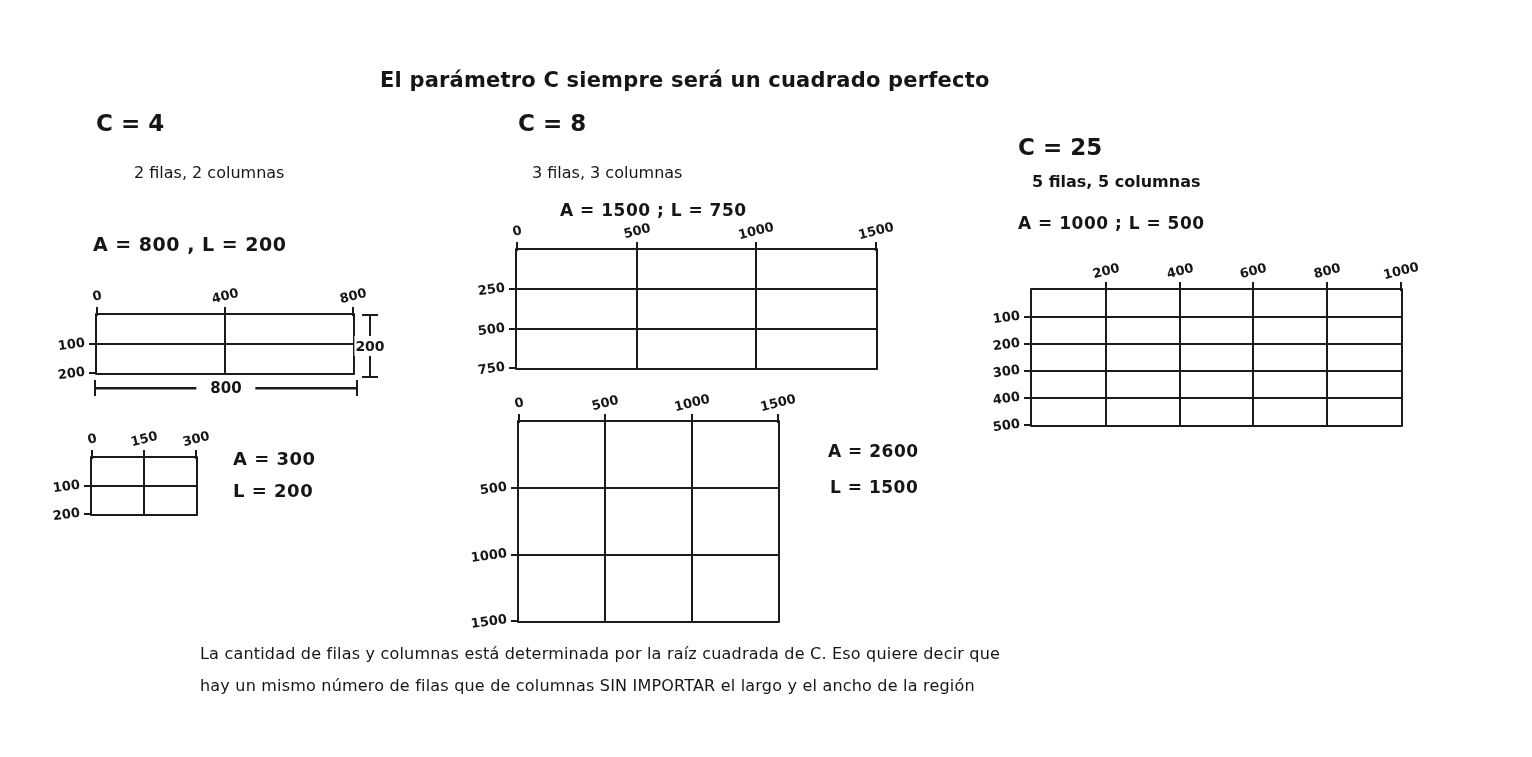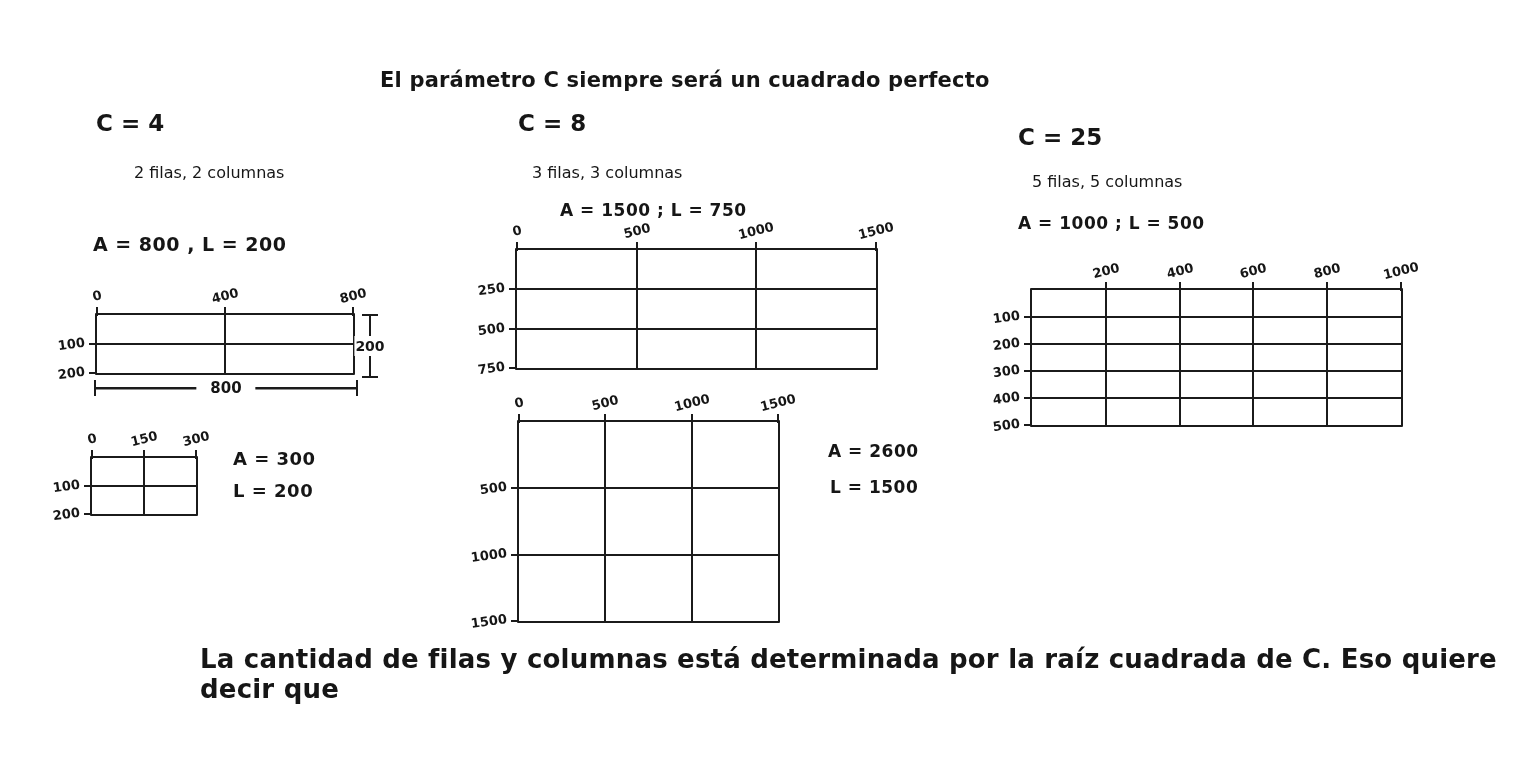--- a/index.html
+++ b/index.html
@@ -11,21 +11,21 @@
     color:#161616;
     overflow:hidden;
   }
   .title{
     position:absolute;left:380px;top:34px;width:620px;
     text-align:left;font-size:21px;font-weight:600;letter-spacing:.2px;margin-top:34px;
   }
   .heading{position:absolute;font-size:23px;font-weight:600;text-align:center;}
   .subheading{position:absolute;font-size:16px;font-weight:500;}
   .params{position:absolute;font-size:18px;font-weight:700;letter-spacing:.5px;}
-  .footer-line{position:absolute;font-size:26px;font-weight:700;letter-spacing:.2px;}
+  .footer-line{position:absolute;font-size:16px;font-weight:400;letter-spacing:.2px;}
 
   
   .grid{
     position:absolute;box-sizing:border-box;
     border:2px solid #1b1b1b;border-radius:1px;
   }
   .vline{position:absolute;top:0;bottom:0;width:2px;background:#1b1b1b;transform:translateX(-1px);}
   .hline{position:absolute;left:0;right:0;height:2px;background:#1b1b1b;transform:translateY(-1px);}
   .xtick{
     position:absolute;top:-27px;font-size:13px;font-weight:700;
@@ -76,22 +76,22 @@
   .g2-l{left:233px;top:480px;}
 
   .s2-h{left:518px;top:110px;}
   .s2-s{left:532px;top:163px;}
   .s2-p{left:560px;top:200px;font-size:17px;}
   .g3{left:515px;top:248px;width:363px;height:122px;}
   .g4{left:517px;top:420px;width:263px;height:203px;}
   .g4-a{left:828px;top:441px;font-size:17px;}
   .g4-l{left:830px;top:477px;font-size:17px;}
 
-  .s3-h{left:1018px;top:124px;}
-  .s3-s{left:1032px;top:172px;}
+  .s3-h{left:1018px;top:134px;}
+  .s3-s{left:1032px;top:172px;font-weight:bold;}
   .s3-p{left:1018px;top:213px;font-size:17px;}
   .g5{left:1030px;top:288px;width:373px;height:139px;}
 
   .f1{left:200px;top:644px;}
   .f2{left:200px;top:676px;}
 </style>
 </head>
 <body>
 
 <div class="canvas">
@@ -217,14 +217,15 @@
       <span class="ytick" style="top: 40%;">200</span>
       <div class="ticky" style="top: 60%;"></div>
       <span class="ytick" style="top: 60%;">300</span>
       <div class="ticky" style="top: 80%;"></div>
       <span class="ytick" style="top: 80%;">400</span>
       <div class="ticky" style="top: 100%;"></div>
       <span class="ytick" style="top: 100%;">500</span>
     </div>
 
   <div class="footer-line f1">La cantidad de filas y columnas está determinada por la raíz cuadrada de C. Eso quiere decir que</div>
+  <div class="footer-line f2">hay un mismo número de filas que de columnas SIN IMPORTAR el largo y el ancho de la región</div>
 
 </div>
 
 </body></html>

